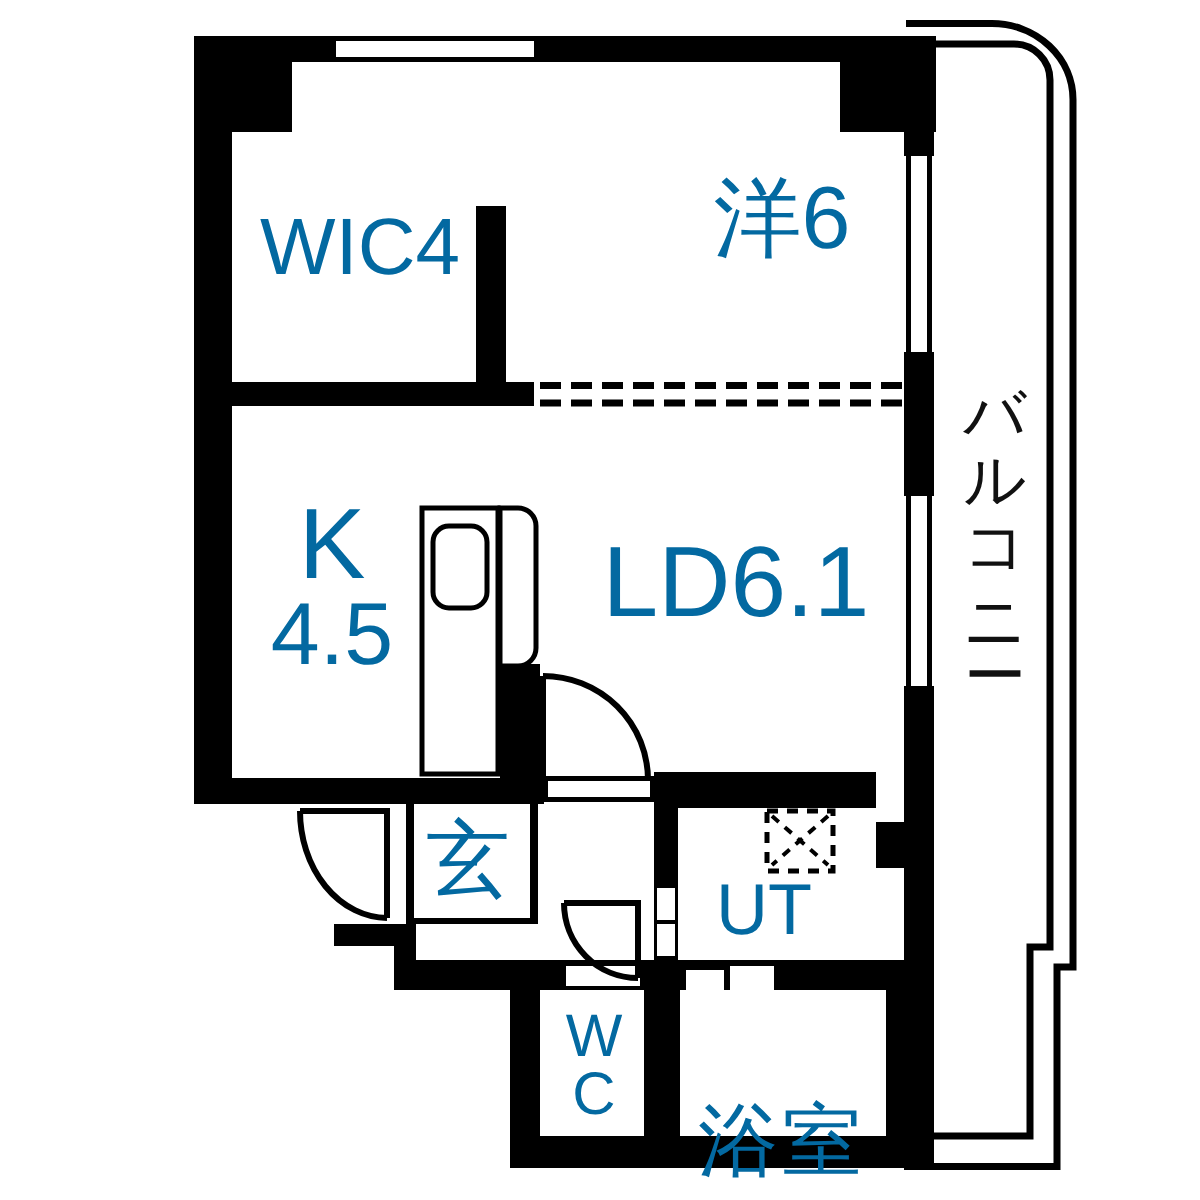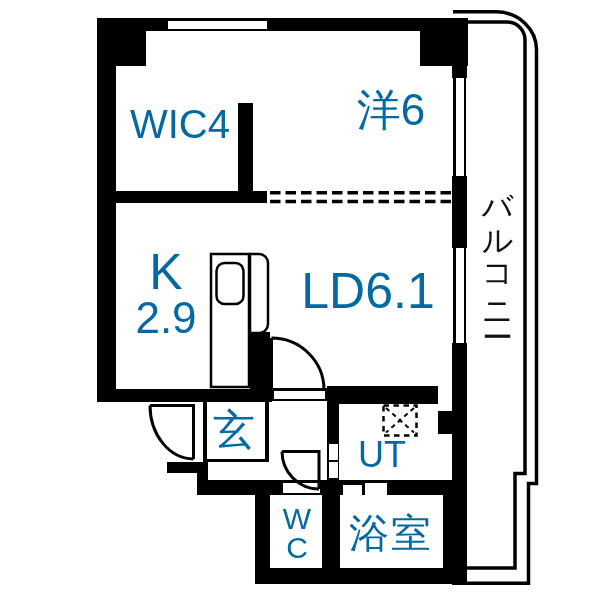--- a/index.html
+++ b/index.html
@@ -14,21 +14,21 @@
     white-space:nowrap;color:#0369a1;line-height:1;
   }
   .lbl-wic{font-size:40px;}
   .lbl-yo{font-size:44px;}
   .lbl-ld{font-size:50px;}
   .lbl-k{font-size:50px;}
   .lbl-k45{font-size:44px;}
   .lbl-gen{font-size:42px;}
   .lbl-ut{font-size:36px;}
   .lbl-wc{font-size:30px;line-height:29px;text-align:center;}
-  .lbl-bath{font-size:40px;letter-spacing:2px;}
+  .lbl-bath{font-size:40px;letter-spacing:2px;margin-top:38px;}
   .lbl-balcony{
     position:absolute;writing-mode:vertical-rl;text-orientation:mixed;
     font-size:31px;letter-spacing:2px;color:#111;
   }
 </style>
 </head>
 <body>
 
 <div class="plan">
 
@@ -124,20 +124,20 @@
     <g fill="none" stroke="#000" stroke-width="3.5" stroke-linejoin="miter">
       <path d="M453,11.8 H496 A40.5,38 0 0 1 536.5,49.8 V483.5 H528.5 V583.2 H467"></path>
       <path d="M453,22 H507 A18,18 0 0 1 525,40 V473.5 H515 V568 H467"></path>
     </g>
   </svg>
 
   <div class="lbl lbl-wic" style="left:180px;top:124px;">WIC4</div>
   <div class="lbl lbl-yo" style="left:347px;top:110px;margin-left:44px;">洋6</div>
   <div class="lbl lbl-ld" style="left:368px;top:291px;text-align:center;">LD6.1</div>
   <div class="lbl lbl-k" style="left:166px;top:272px;">K</div>
-  <div class="lbl lbl-k45" style="left:166px;top:318px;">2.9</div>
+  <div class="lbl lbl-k45" style="left:166px;top:318px;">4.5</div>
   <div class="lbl lbl-gen" style="left:234px;top:430px;">玄</div>
   <div class="lbl lbl-ut" style="left:382px;top:455px;">UT</div>
   <div class="lbl lbl-wc" style="left:297px;top:533px;"><span>W</span><br><span>C</span></div>
   <div class="lbl lbl-bath" style="left:391px;top:533px;">浴室</div>
   <div class="lbl-balcony" style="left:476px;top:172px;">バルコニー</div>
 
 </div>
 
 </body></html>

